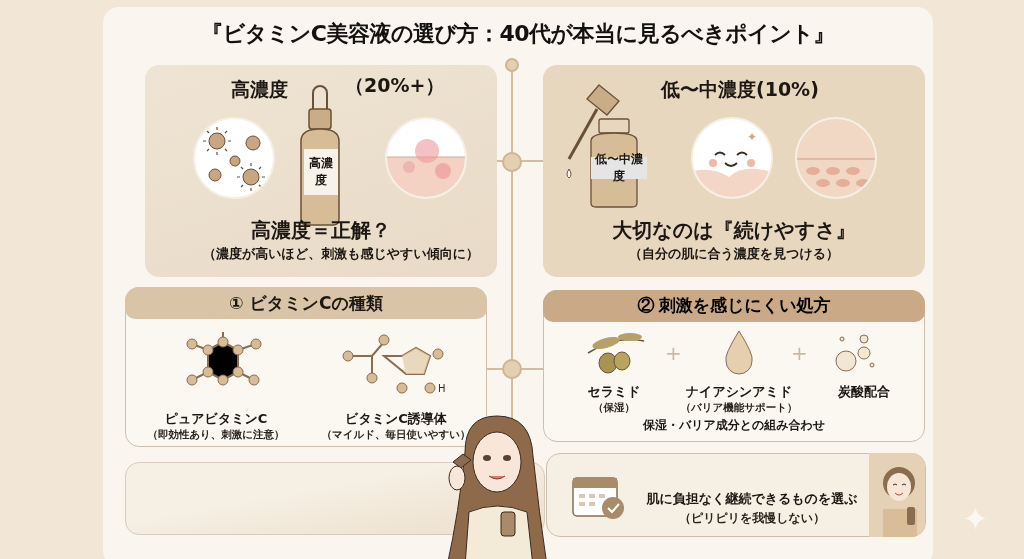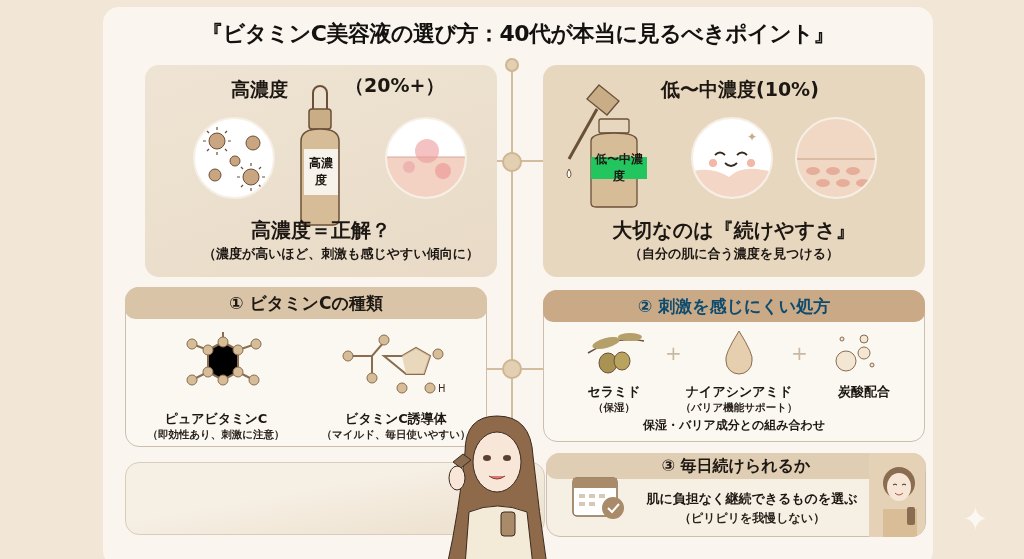--- a/index.html
+++ b/index.html
@@ -35,21 +35,21 @@
     display:flex; align-items:center; justify-content:center;
   }
   .section {
     position: absolute; border: 1.5px solid #cdbfae; border-radius: 14px; background: #fbf8f2;
   }
   .sec-head {
     position: absolute; left: -1px; right: -1px; top: -1px; height: 32px;
     background: #d9c4a8; border-radius: 14px 14px 10px 10px;
     text-align: center; font-size: 17px; font-weight: bold; line-height: 32px; color: #1d1813;
   }
-  .sec2 .sec-head { background: #c9a986; color: #0c4a6e; }
+  .sec2 .sec-head { background: #c9a986; color: #000000; font-family: Liberation Serif, serif; }
   .sec3 .sec-head { background: #dfcdb4; }
   .item-label { position: absolute; text-align: center; font-size: 13px; font-weight: bold; }
   .item-sub { position: absolute; text-align: center; font-size: 10.5px; font-weight: bold; color: #2b241d; }
   .connector-v { position: absolute; left: 408px; top: 59px; width: 2px; height: 380px; background: #d2bd9f; }
   .dot { position: absolute; border-radius: 50%; background: #e3cfb1; border: 2px solid #cfb693; }
   .connector-h { position: absolute; height: 2px; background: #d2bd9f; }
   .blank-card {
     position: absolute; left: 22px; top: 455px; width: 420px; height: 73px; border-radius: 14px;
     border: 1.5px solid #d8ccbc; background: linear-gradient(170deg,#f6efe4 40%,#ecdfcb 100%);
   }
@@ -112,21 +112,21 @@
     <div class="panel-head" style="left:118px;top:12px;">低〜中濃度(10%)</div>
     <div style="position:absolute;left:14px;top:14px;width:100px;height:130px;">
       <svg width="100" height="130" viewBox="0 0 100 130">
         <path d="M42 6 L62 22 L50 36 L30 20 Z" fill="#c9ad87" stroke="#6b5038" stroke-width="1.3"></path>
         <line x1="40" y1="30" x2="12" y2="80" stroke="#6b5038" stroke-width="3"></line>
         <path d="M12 90 q-4 6 0 9 q4 -3 0 -9z" fill="#fff" stroke="#6b5038" stroke-width="1"></path>
         <rect x="42" y="40" width="30" height="14" rx="2" fill="#e8d7bf" stroke="#6b5038" stroke-width="1.3"></rect>
         <path d="M34 62 Q34 54 57 54 Q80 54 80 62 V124 Q80 128 75 128 H39 Q34 128 34 124 Z" fill="#d7bd97" stroke="#6b5038" stroke-width="1.3"></path>
       </svg>
     </div>
-    <div class="bottle-label" style="left:48px;top:92px;width:56px;height:22px;background:#22c55e;">低〜中濃度</div>
+    <div class="bottle-label" style="left:48px;top:92px;width:56px;height:22px;background:#e5e5e5;">低〜中濃度</div>
     <div class="circle" style="left:148px;top:52px;width:82px;height:82px;">
       <svg width="82" height="82" viewBox="0 0 82 82">
         <path d="M0 52 Q20 48 36 58 Q50 44 82 54 V82 H0 Z" fill="#f4d6c6"></path>
         <path d="M22 36 q5 -5 10 0 M44 36 q5 -5 10 0" fill="none" stroke="#3a2a1e" stroke-width="1.8"></path>
         <path d="M32 44 q6 6 12 0" fill="none" stroke="#3a2a1e" stroke-width="1.8"></path>
         <circle cx="20" cy="44" r="4" fill="#f2b8a8"></circle>
           <circle cx="58" cy="44" r="4" fill="#f2b8a8"></circle>
         <text x="54" y="22" font-size="12" fill="#c9a986">✦</text>
       </svg>
     </div>
@@ -223,21 +223,20 @@
     </div>
     <div class="item-label" style="left:20px;width:100px;top:92px;">セラミド</div>
     <div class="item-sub" style="left:20px;width:100px;top:110px;">（保湿）</div>
     <div class="item-label" style="left:130px;width:130px;top:92px;">ナイアシンアミド</div>
     <div class="item-sub" style="left:130px;width:130px;top:110px;">（バリア機能サポート）</div>
     <div class="item-label" style="left:270px;width:100px;top:92px;">炭酸配合</div>
     <div class="item-label" style="left:0;right:0;top:126px;font-size:12px;">保湿・バリア成分との組み合わせ</div>
   </div>
 
   <div class="section sec3" style="left:443px;top:446px;width:380px;height:84px;background:#f6efe4;">
-    <div class="sec-head" style="height:26px;line-height:26px;font-size:16px;">③ 毎日続けられるか</div>
     <div style="position:absolute;left:24px;top:16px;">
       <svg width="56" height="52" viewBox="0 0 56 52">
           <rect x="2" y="8" width="44" height="38" rx="4" fill="#fff" stroke="#8a6d50" stroke-width="1.5"></rect>
           <rect x="2" y="8" width="44" height="10" fill="#a98a69"></rect>
           <g fill="#d8c9b4">
             <rect x="8" y="24" width="6" height="4"></rect>
             <rect x="18" y="24" width="6" height="4"></rect>
             <rect x="28" y="24" width="6" height="4"></rect>
             <rect x="8" y="32" width="6" height="4"></rect>
             <rect x="18" y="32" width="6" height="4"></rect>

